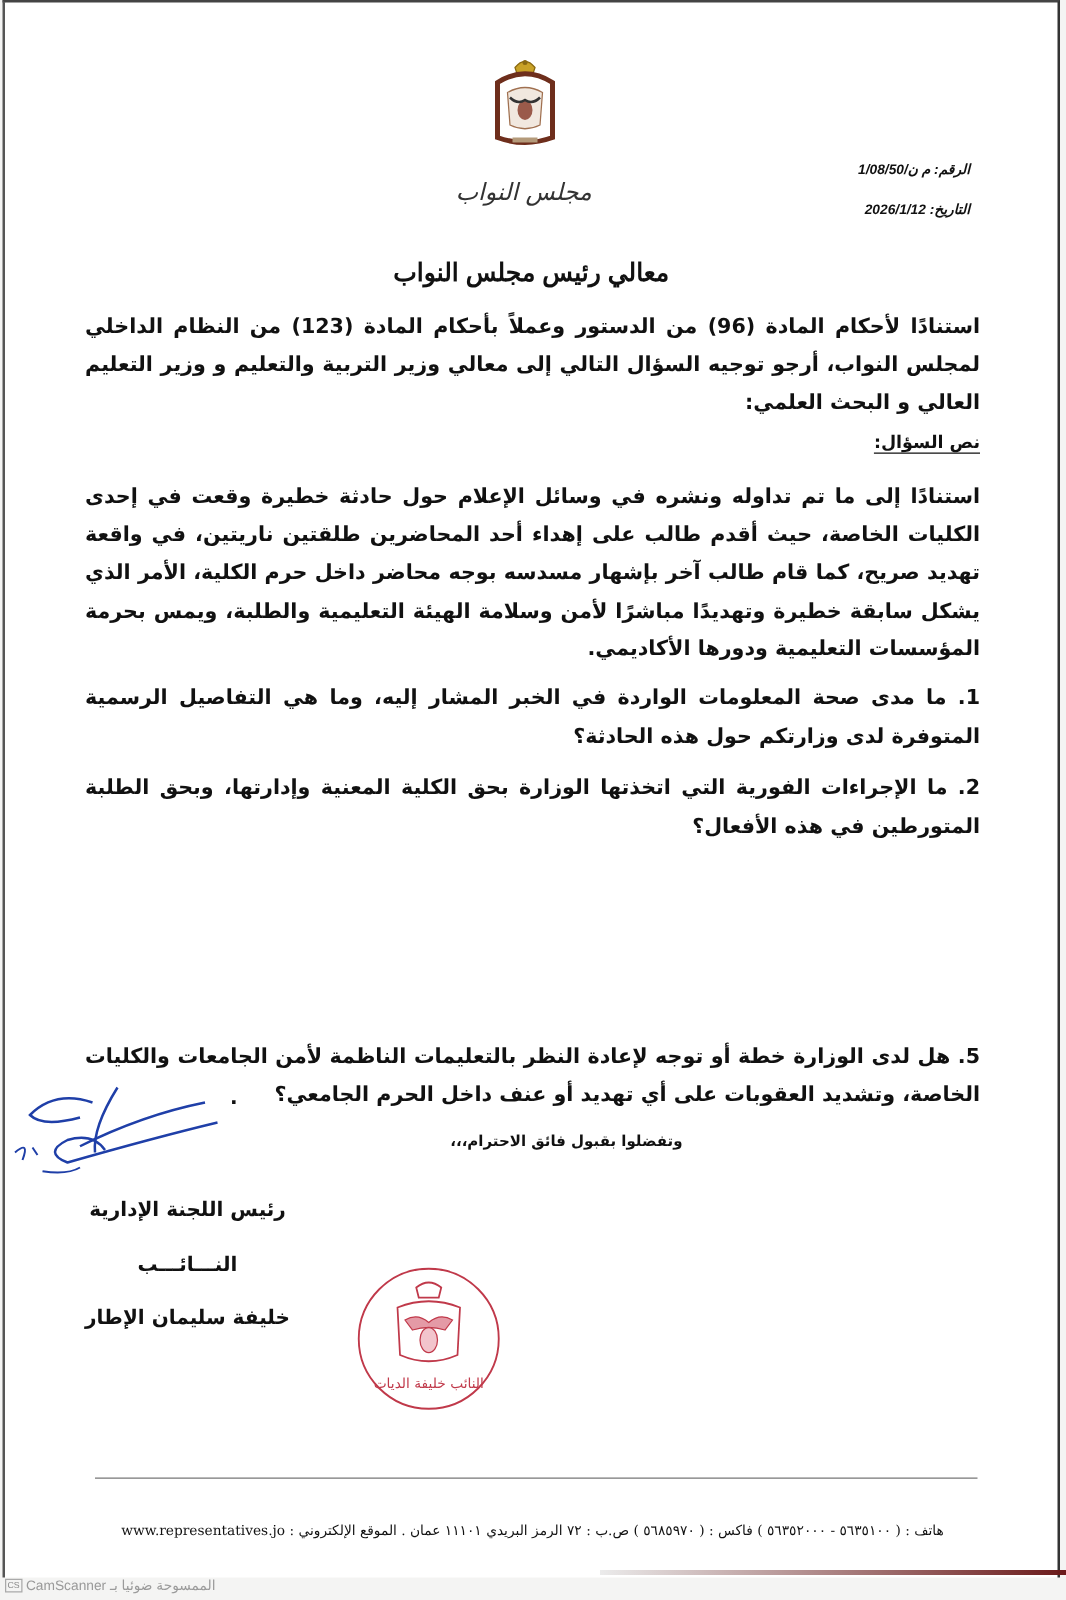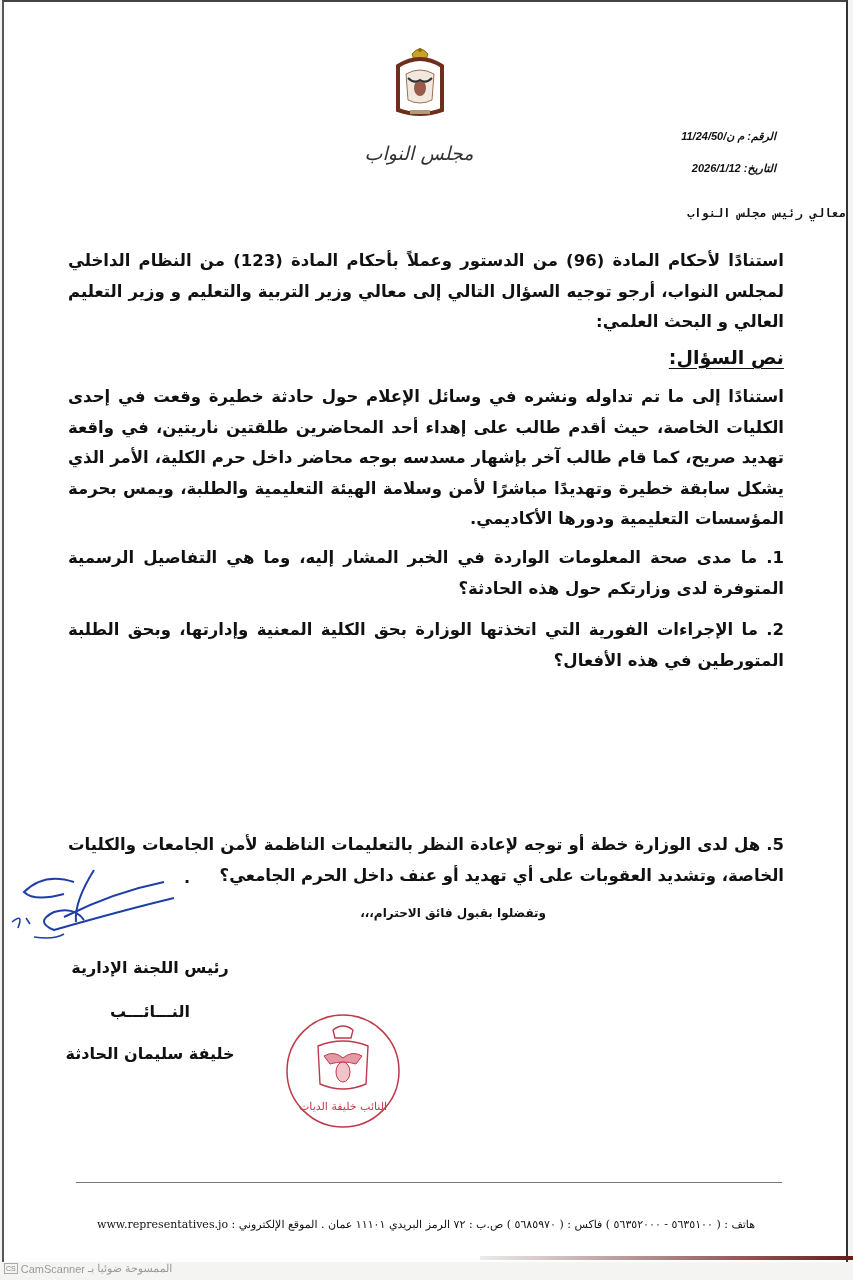--- a/index.html
+++ b/index.html
@@ -66,43 +66,43 @@
       font-size: 11px;
       line-height: 32px;
     }
     .ref-row span.val { direction: ltr; unicode-bidi: embed; }
     
     .salutation {
       position: absolute;
       left: 0;
       right: 0;
       top: 204px;
-      text-align: right;
-      font-family: Liberation Mono, monospace;
-      font-weight: bold;
-      font-size: 12px;
+      text-align: center;
+      font-family: Liberation Sans, sans-serif;
+      font-weight: bold;
+      font-size: 20px;
     }
     .text-block {
       position: absolute;
       right: 62px;
       width: 716px;
       text-align: justify;
       text-align-last: right;
       font-family: "DejaVu Sans", sans-serif;
       font-weight: bold;
       font-size: 16.5px;
       line-height: 30.5px;
     }
     .intro { top: 244px; }
     .q-heading {
       position: absolute;
       right: 62px;
       top: 344px;
       font-weight: bold;
-      font-size: 19px;
+      font-size: 14px;
       text-decoration: underline;
       text-underline-offset: 4px;
     }
     .question-text { top: 380px; }
     .q-item {
       position: absolute;
       right: 62px;
       width: 716px;
       font-weight: bold;
       font-size: 16.5px;
@@ -217,21 +217,21 @@
     <path d="M14 30 Q28 22 42 30 L40 56 Q28 62 16 56 Z" fill="#f1e8df" stroke="#a07050" stroke-width="1"></path>
     <ellipse cx="28" cy="44" rx="6" ry="8" fill="#9a5a4a"></ellipse>
     <path d="M16 34 Q22 40 28 36 Q34 40 40 34" fill="none" stroke="#333" stroke-width="2"></path>
     <rect x="18" y="66" width="20" height="4" fill="#b49a7a"></rect>
   </svg>
   <div class="parliament-script">مجلس النواب</div>
 
   <div class="ref-block">
     <div class="ref-row">
       <span>الرقم:</span>
-      <span class="val">م ن/11/24/50</span>
+      <span class="val">م ن/1/08/50</span>
     </div>
     <div class="ref-row">
       <span>التاريخ:</span>
       <span class="val">2026/1/12</span>
     </div>
   </div>
 
   <div class="salutation">معالي رئيس مجلس النواب</div>
   <div class="text-block intro">استنادًا لأحكام المادة (96) من الدستور وعملاً بأحكام المادة (123) من النظام الداخلي لمجلس النواب، أرجو توجيه السؤال التالي إلى معالي وزير التربية والتعليم و وزير التعليم العالي و البحث العلمي:</div>
   <div class="q-heading">نص السؤال:</div>
@@ -248,21 +248,21 @@
     <path d="M70 20 Q40 10 20 30 Q30 40 60 32" fill="none" stroke="#1f3fa8" stroke-width="2"></path>
     <path d="M90 8 Q70 40 72 60" fill="none" stroke="#1f3fa8" stroke-width="2"></path>
     <path d="M160 20 Q110 30 60 55" fill="none" stroke="#1f3fa8" stroke-width="2"></path>
     <path d="M170 36 Q120 48 50 68 Q30 60 50 50 Q70 44 80 58" fill="none" stroke="#1f3fa8" stroke-width="2"></path>
     <path d="M8 60 Q20 50 14 66 M22 56 L26 62" fill="none" stroke="#1f3fa8" stroke-width="1.6"></path>
     <path d="M30 75 Q50 78 60 72" fill="none" stroke="#1f3fa8" stroke-width="1.6"></path>
   </svg>
 
   <div class="signer signer-title">رئيس اللجنة الإدارية</div>
   <div class="signer signer-role">النـــائـــب</div>
-  <div class="signer signer-name">خليفة سليمان الحادثة</div>
+  <div class="signer signer-name">خليفة سليمان الإطار</div>
 
   <svg class="stamp" viewBox="0 0 118 118">
     <circle cx="59" cy="59" r="56" fill="none" stroke="#c0394a" stroke-width="1.5"></circle>
     <path d="M49 18 Q59 10 69 18 L67 26 L51 26 Z" fill="none" stroke="#c0394a" stroke-width="1.4"></path>
     <path d="M34 34 Q59 24 84 34 L82 72 Q59 82 36 72 Z" fill="none" stroke="#c0394a" stroke-width="1.4"></path>
     <path d="M40 44 Q50 38 59 46 Q68 38 78 44 L72 52 Q59 48 46 52 Z" fill="#e49aa6" stroke="#c0394a" stroke-width="1"></path>
     <ellipse cx="59" cy="60" rx="7" ry="10" fill="#f2c4cc" stroke="#c0394a" stroke-width="1"></ellipse>
     <text x="59" y="98" text-anchor="middle" font-family="DejaVu Serif, serif" font-size="11" fill="#c0394a">النائب خليفة الديات</text>
   </svg>
 

